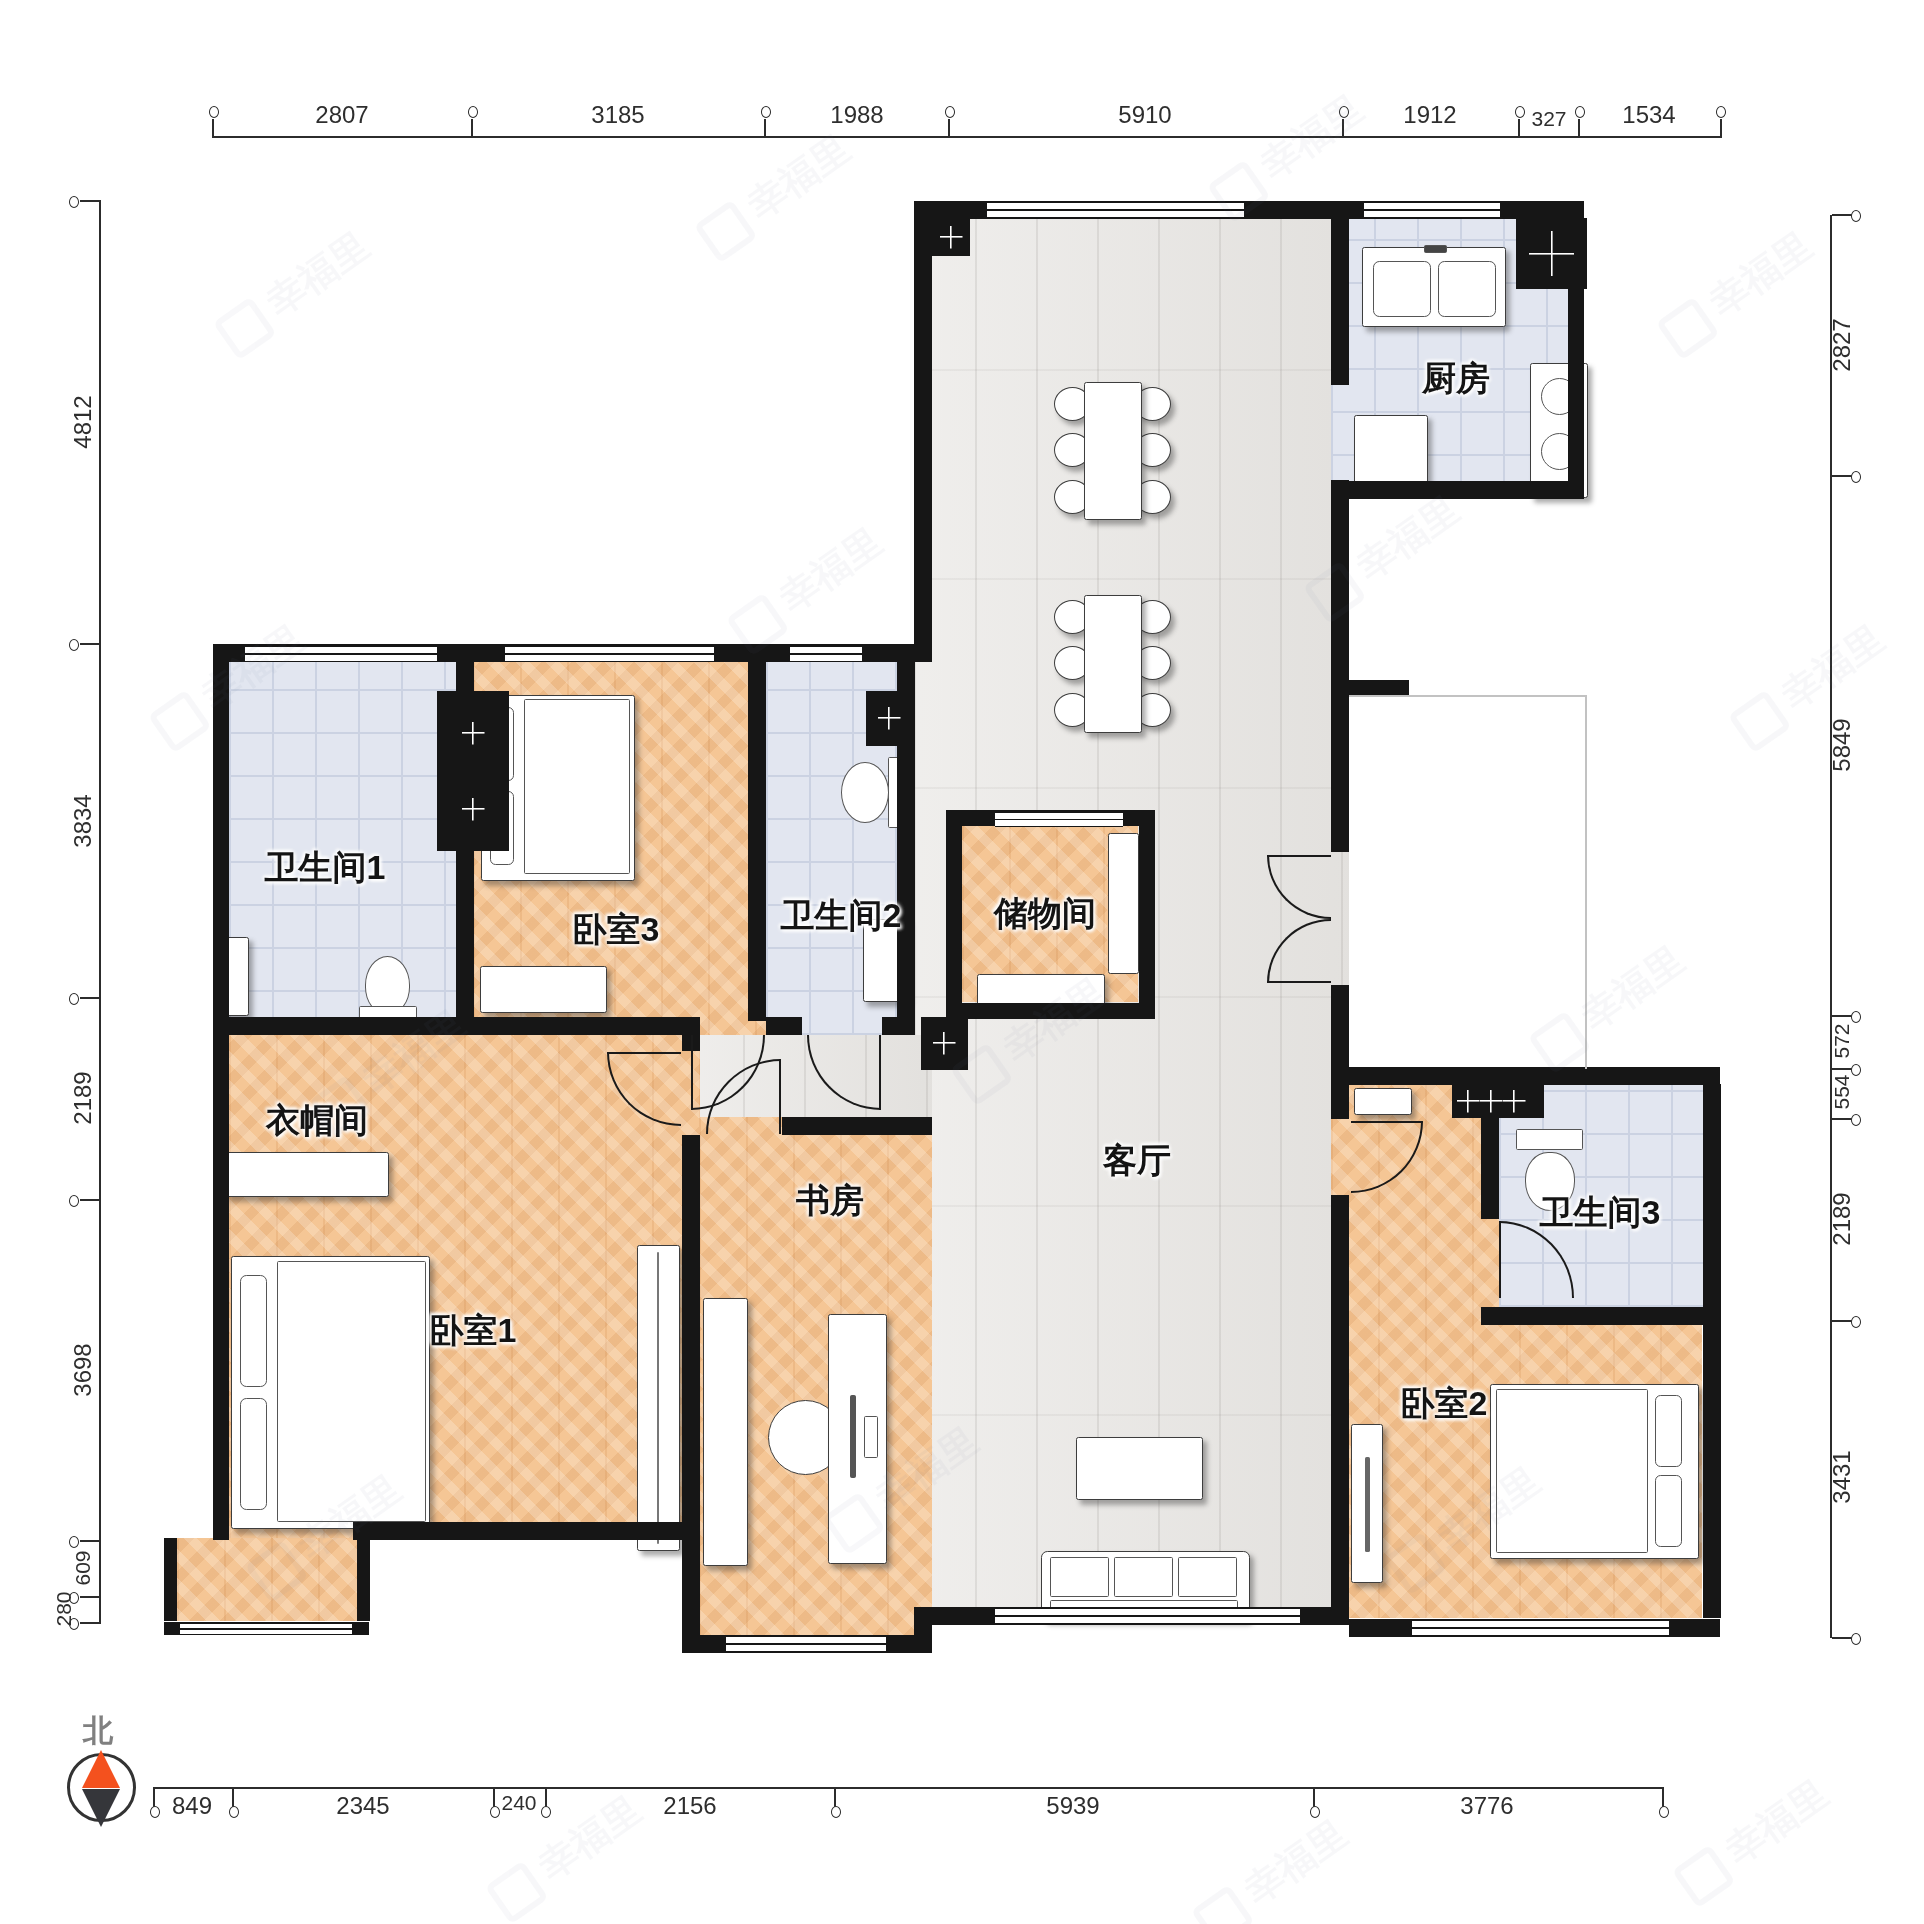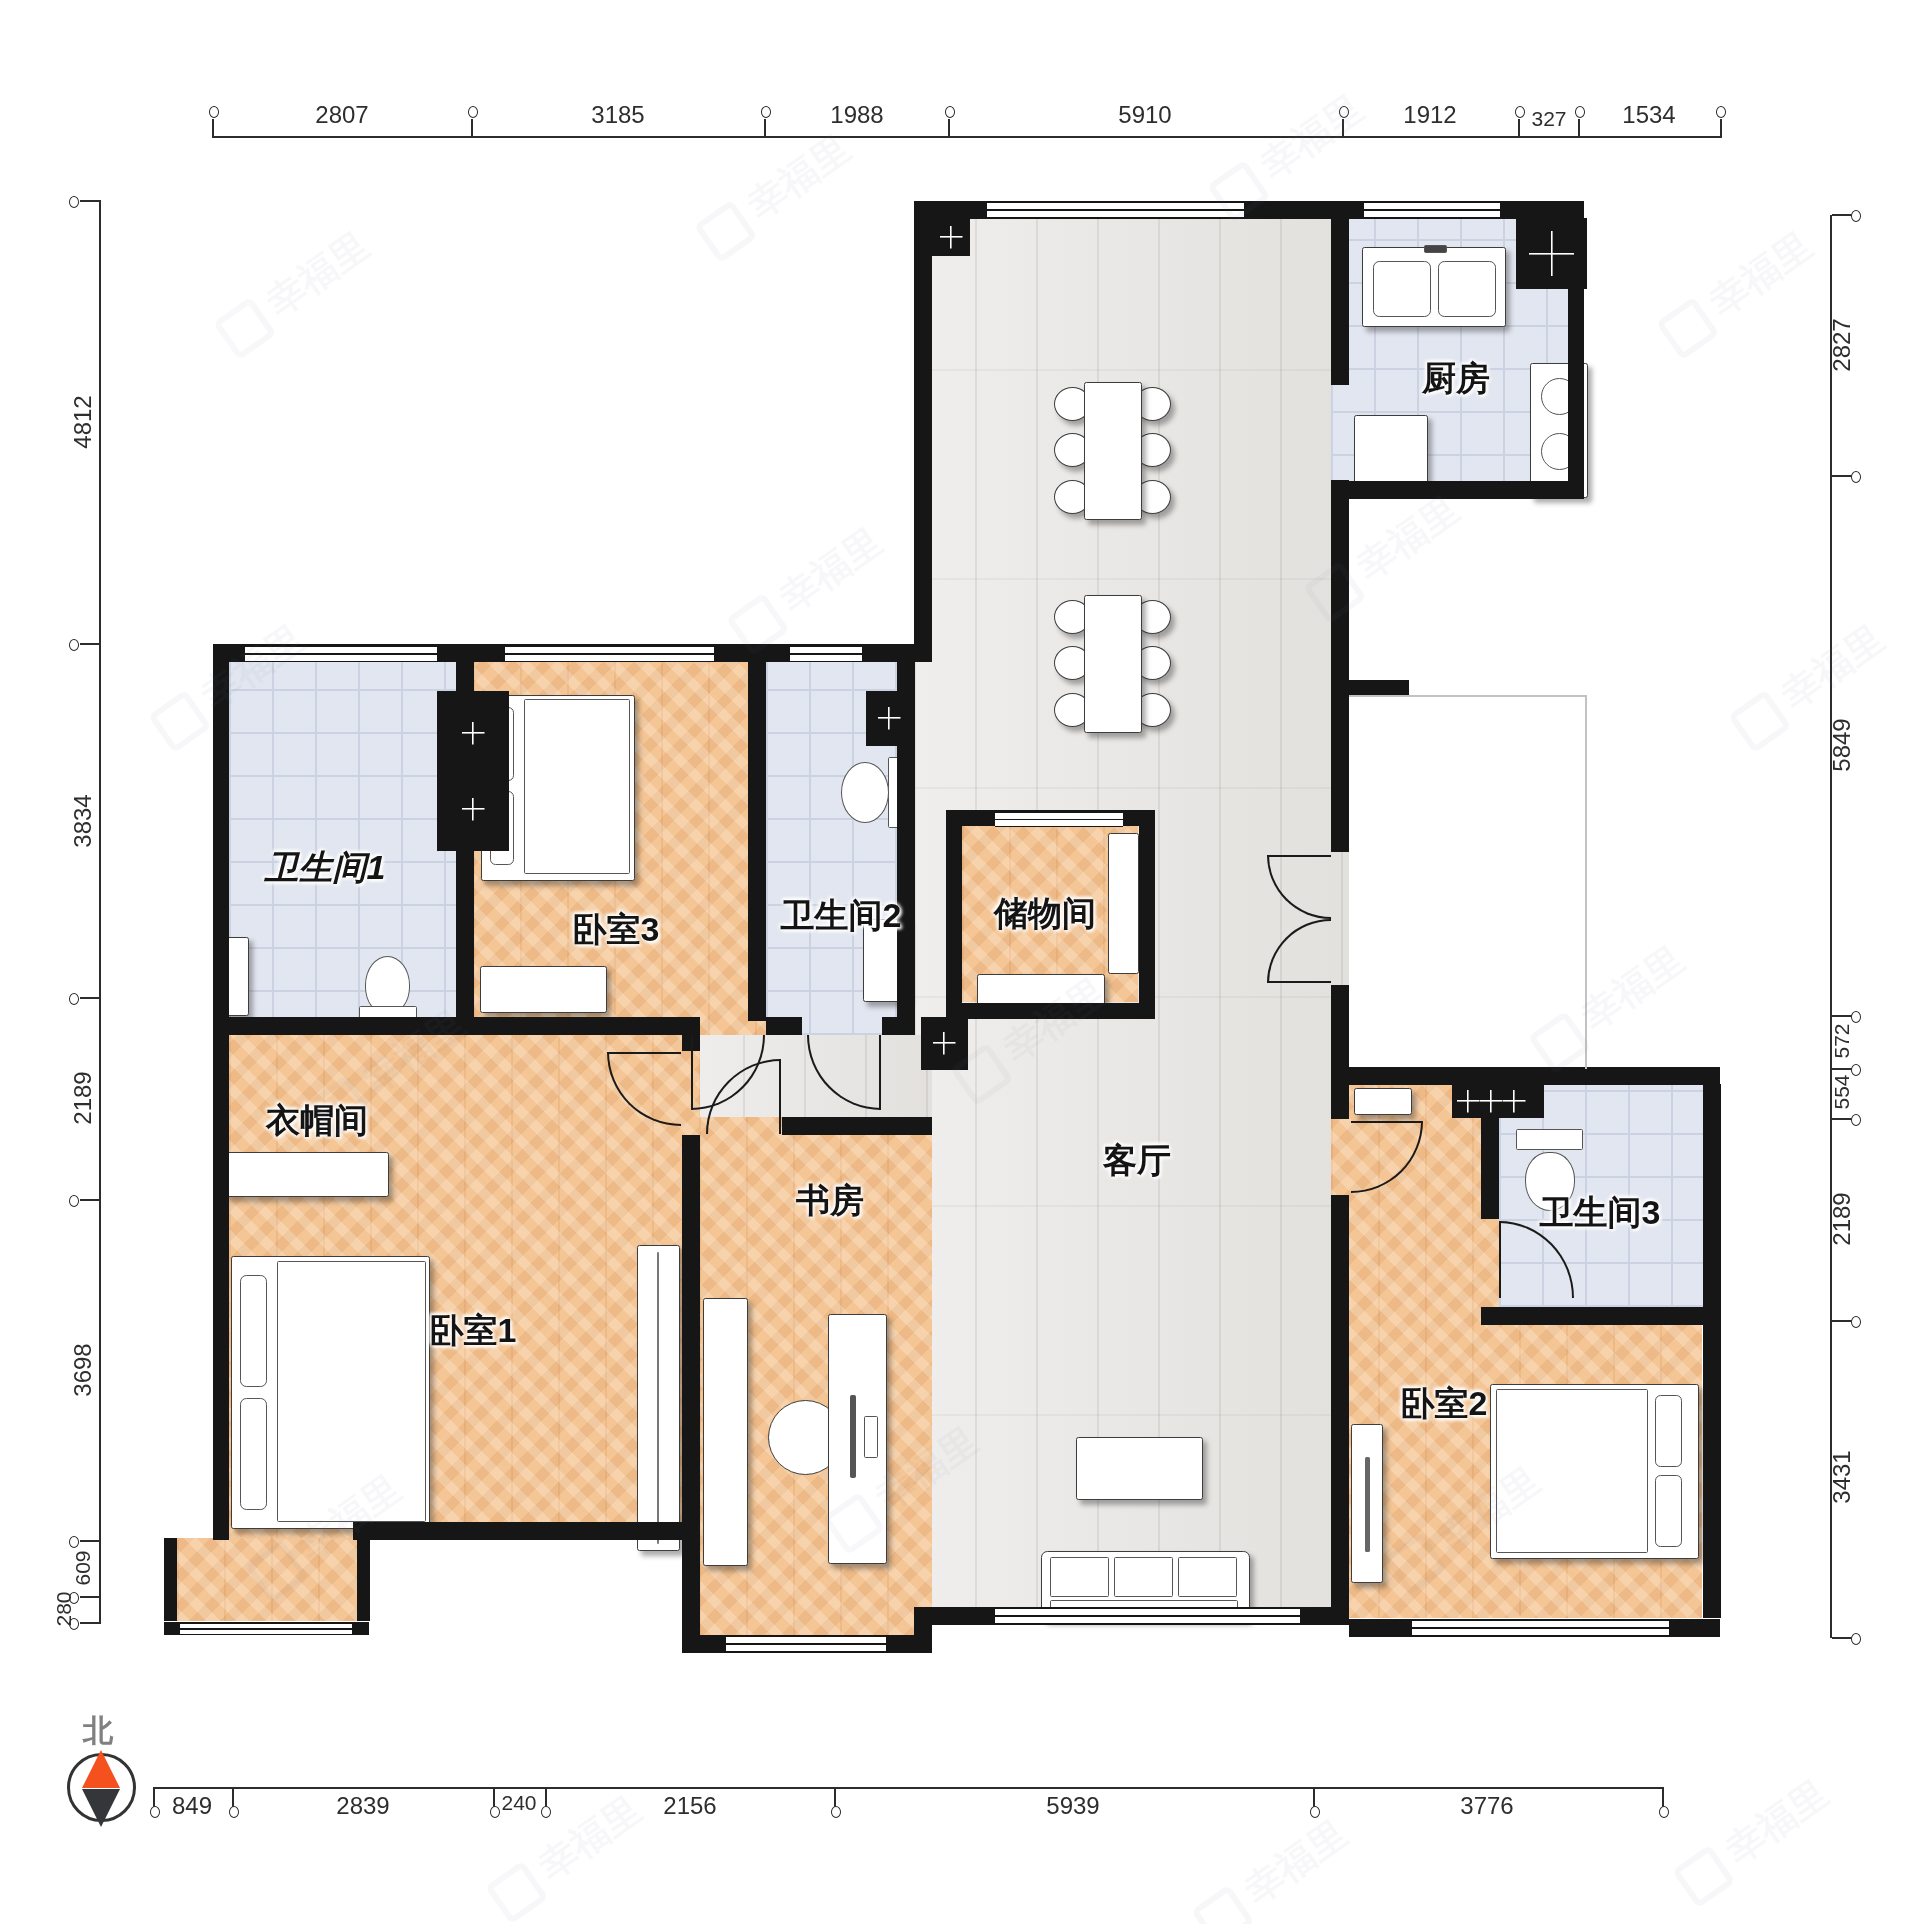--- a/index.html
+++ b/index.html
@@ -254,21 +254,21 @@
   <div class="arc r-bl p-t" style="left:1267px;top:855px;width:64px;height:64px;"></div>
   <div class="arc r-tl p-b" style="left:1267px;top:919px;width:64px;height:64px;"></div>
   <div class="arc r-br p-l" style="left:691px;top:1035px;width:74px;height:75px;"></div>
   <div class="arc r-bl p-r" style="left:807px;top:1035px;width:74px;height:75px;"></div>
   <div class="arc r-bl p-t" style="left:607px;top:1052px;width:74px;height:74px;"></div>
   <div class="arc r-tl p-r" style="left:706px;top:1059px;width:75px;height:75px;"></div>
   <div class="arc r-br p-t" style="left:1351px;top:1121px;width:72px;height:72px;"></div>
   <div class="arc r-tr p-l" style="left:1499px;top:1221px;width:75px;height:77px;"></div>
 
   <div class="room-label" style="left:1456px;top:379px;">厨房</div>
-  <div class="room-label" style="left:325px;top:868px;font-style:italic;">卫生间1</div>
+  <div class="room-label" style="left:325px;top:868px;">卫生间1</div>
   <div class="room-label" style="left:616px;top:930px;">卧室3</div>
   <div class="room-label" style="left:841px;top:916px;">卫生间2</div>
   <div class="room-label" style="left:1045px;top:914px;">储物间</div>
   <div class="room-label" style="left:1137px;top:1161px;">客厅</div>
   <div class="room-label" style="left:317px;top:1121px;">衣帽间</div>
   <div class="room-label" style="left:473px;top:1331px;">卧室1</div>
   <div class="room-label" style="left:830px;top:1201px;">书房</div>
   <div class="room-label" style="left:1600px;top:1213px;">卫生间3</div>
   <div class="room-label" style="left:1444px;top:1404px;">卧室2</div>
 
@@ -306,21 +306,21 @@
   <div class="dline" style="left:1313px;top:1787px;width:1.6px;height:21px;"></div>
   <div class="dline" style="left:1662px;top:1787px;width:1.6px;height:21px;"></div>
   <div class="tickc" style="left:150px;top:1806px;"></div>
   <div class="tickc" style="left:229px;top:1806px;"></div>
   <div class="tickc" style="left:490px;top:1806px;"></div>
   <div class="tickc" style="left:541px;top:1806px;"></div>
   <div class="tickc" style="left:831px;top:1806px;"></div>
   <div class="tickc" style="left:1310px;top:1806px;"></div>
   <div class="tickc" style="left:1659px;top:1806px;"></div>
   <div class="dlab" style="left:192px;top:1806px;">849</div>
-  <div class="dlab" style="left:363px;top:1806px;">2839</div>
+  <div class="dlab" style="left:363px;top:1806px;">2345</div>
   <div class="dlab" style="left:519px;top:1803px;font-size:21px;">240</div>
   <div class="dlab" style="left:690px;top:1806px;">2156</div>
   <div class="dlab" style="left:1073px;top:1806px;">5939</div>
   <div class="dlab" style="left:1487px;top:1806px;">3776</div>
 
   <div class="dline" style="left:99px;top:201px;width:1.6px;height:1422px;"></div>
   <div class="dline" style="left:80px;top:200px;width:21px;height:1.6px;"></div>
   <div class="dline" style="left:80px;top:643px;width:21px;height:1.6px;"></div>
   <div class="dline" style="left:80px;top:997px;width:21px;height:1.6px;"></div>
   <div class="dline" style="left:80px;top:1199px;width:21px;height:1.6px;"></div>

